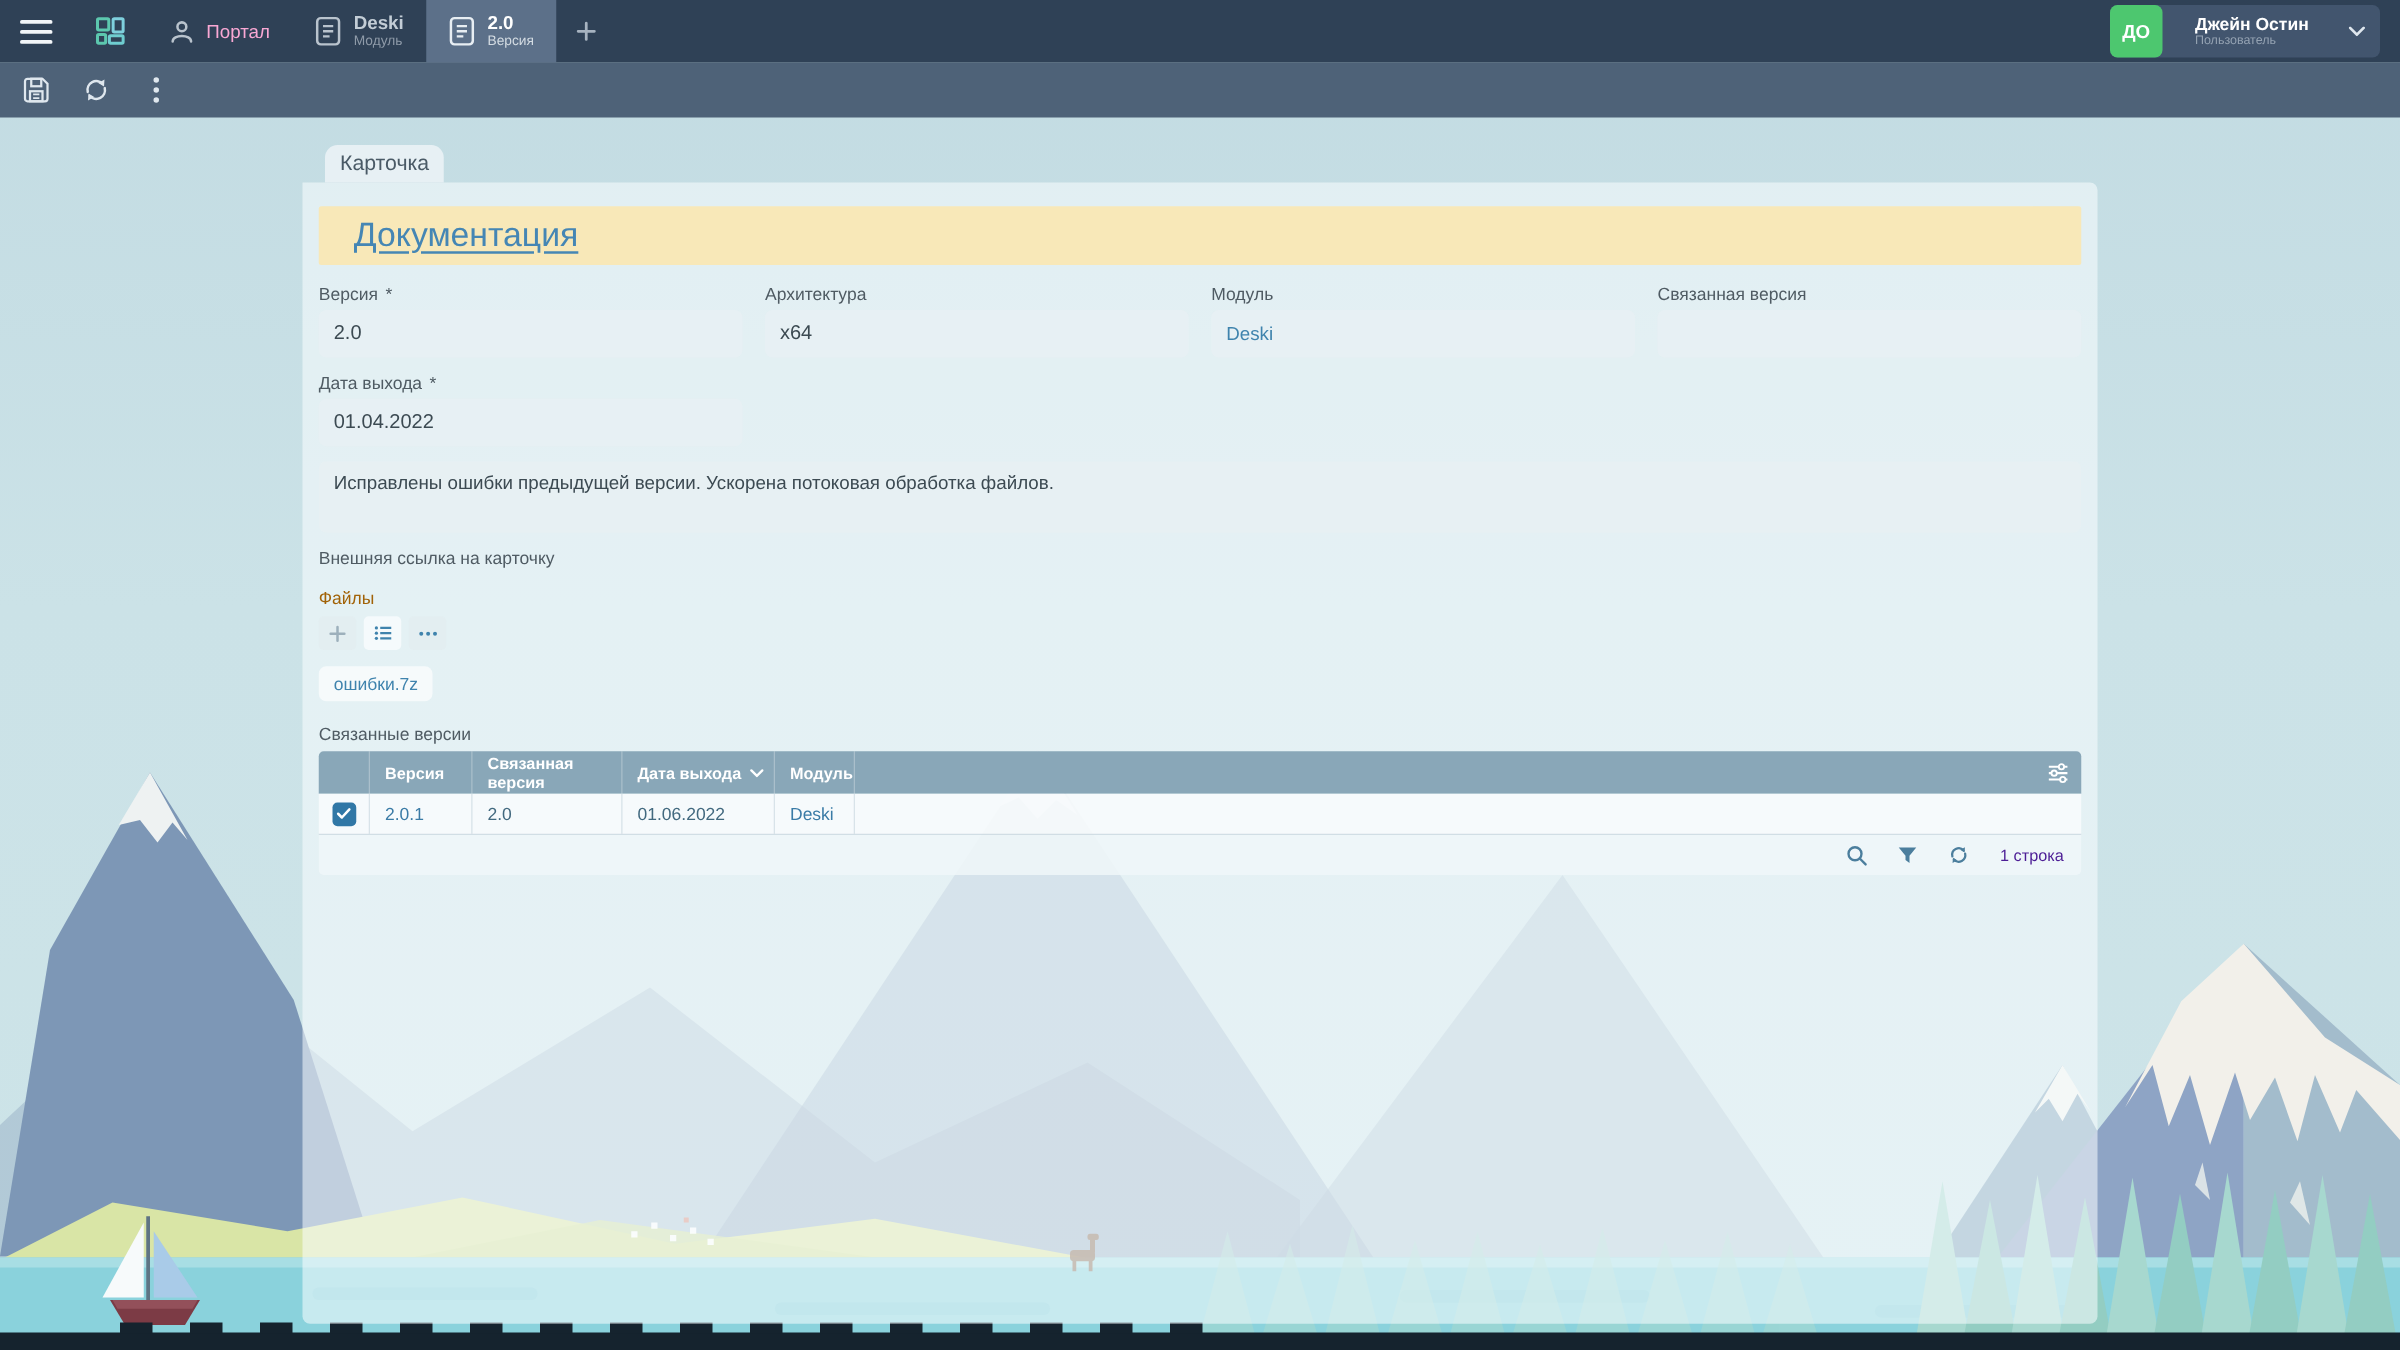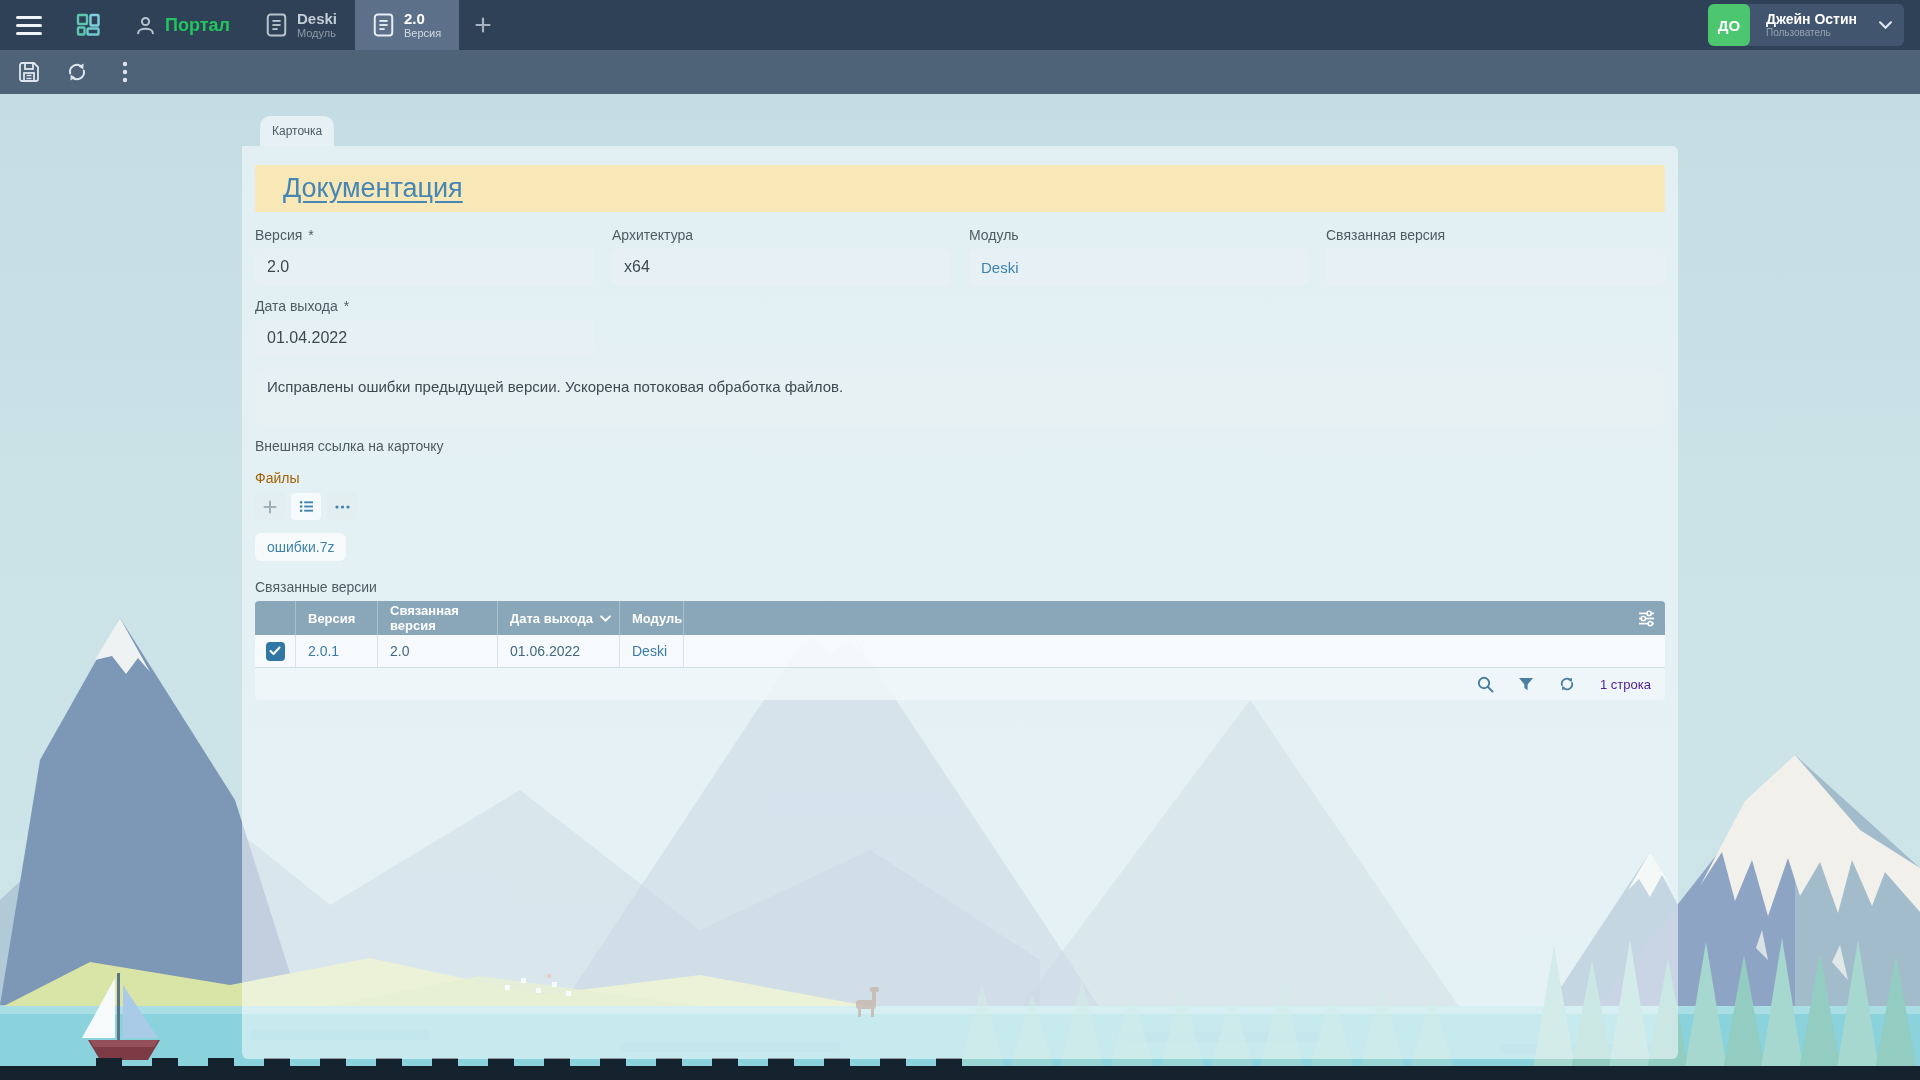--- a/index.html
+++ b/index.html
@@ -10,50 +10,50 @@
   .bg-svg { position:absolute; inset:0; z-index:0; }
 
   
   .topbar { position:absolute; top:0; left:0; right:0; height:50px; background:#2f4156;
             display:flex; align-items:stretch; z-index:10; }
   .tb-btn { display:flex; align-items:center; justify-content:center; cursor:pointer; }
   .hamburger { width:58px; flex-direction:column; gap:5px; }
   .hamburger span { display:block; width:26px; height:3px; background:#f2f5f8; border-radius:2px; }
   .dash-tab { padding:0 15px; }
   .tab { display:flex; align-items:center; gap:10px; padding:0 18px; cursor:pointer; }
-  .tab-label { font-size:18px; font-weight:700; color:#22c55e; }
+  .tab-label { font-size:15px; font-weight:400; color:#f9a8d4; }
   .tab-texts { display:flex; flex-direction:column; line-height:1.15; }
   .t-title { font-size:15px; font-weight:700; color:#c3cdd6; }
   .t-sub   { font-size:11px; color:#8e9aa8; }
   .tab.active { background:#5c7089; }
   .tab.active .t-title { color:#ffffff; }
   .tab.active .t-sub   { color:#d3dbe2; }
   .plus-tab { padding:0 16px; }
   .tb-spacer { flex:1; }
 
   .user-chip { margin:4px 16px 4px 0; background:#42556e; border-radius:6px;
-               display:flex; align-items:center; gap:16px; padding-right:12px; cursor:pointer; }
+               display:flex; align-items:center; gap:26px; padding-right:12px; cursor:pointer; }
   .avatar { width:42px; height:42px; border-radius:6px; background:#4dc76f; color:#fff;
             font-weight:700; font-size:15px; display:flex; align-items:center; justify-content:center; }
   .user-names { display:flex; flex-direction:column; line-height:1.2; }
   .user-name { color:#fff; font-size:14px; font-weight:700; }
   .user-role { color:#94a2b2; font-size:10px; }
   .chev { margin-left:6px; }
 
   
   .toolbar { position:absolute; top:50px; left:0; right:0; height:44px; background:#4e6278;
              display:flex; align-items:center; gap:6px; padding-left:8px; z-index:9; }
   .tool-btn { width:42px; height:36px; display:flex; align-items:center; justify-content:center;
               border-radius:4px; cursor:pointer; }
 
   
   .content { position:absolute; left:242px; top:94px; width:1436px; z-index:5; }
   .card-tab { margin-top:22px; margin-left:18px; display:inline-flex; align-items:center; height:30px;
               padding:0 12px; background:rgba(233,241,245,0.92); border-radius:10px 10px 0 0;
-              font-size:12px; color:#4a5a66; cursor:pointer; }
+              font-size:17px; color:#4a5a66; cursor:pointer; }
   .panel { height:913px; background:rgba(250,253,255,0.55); border-radius:0 6px 6px 6px;
            padding:19px 13px 0; }
 
   .heading-bar { background:#f8e8b8; height:47px; display:flex; align-items:center;
                  padding:0 28px; border-radius:2px; }
   .heading-link { font-size:27px; color:#4586b4; text-decoration:underline;
                   text-underline-offset:4px; cursor:pointer; }
 
   .form-grid { display:grid; grid-template-columns:repeat(4,1fr); column-gap:18px; margin-top:15px; }
   .field-label { font-size:14px; color:#4f5b63; display:flex; gap:6px; }

